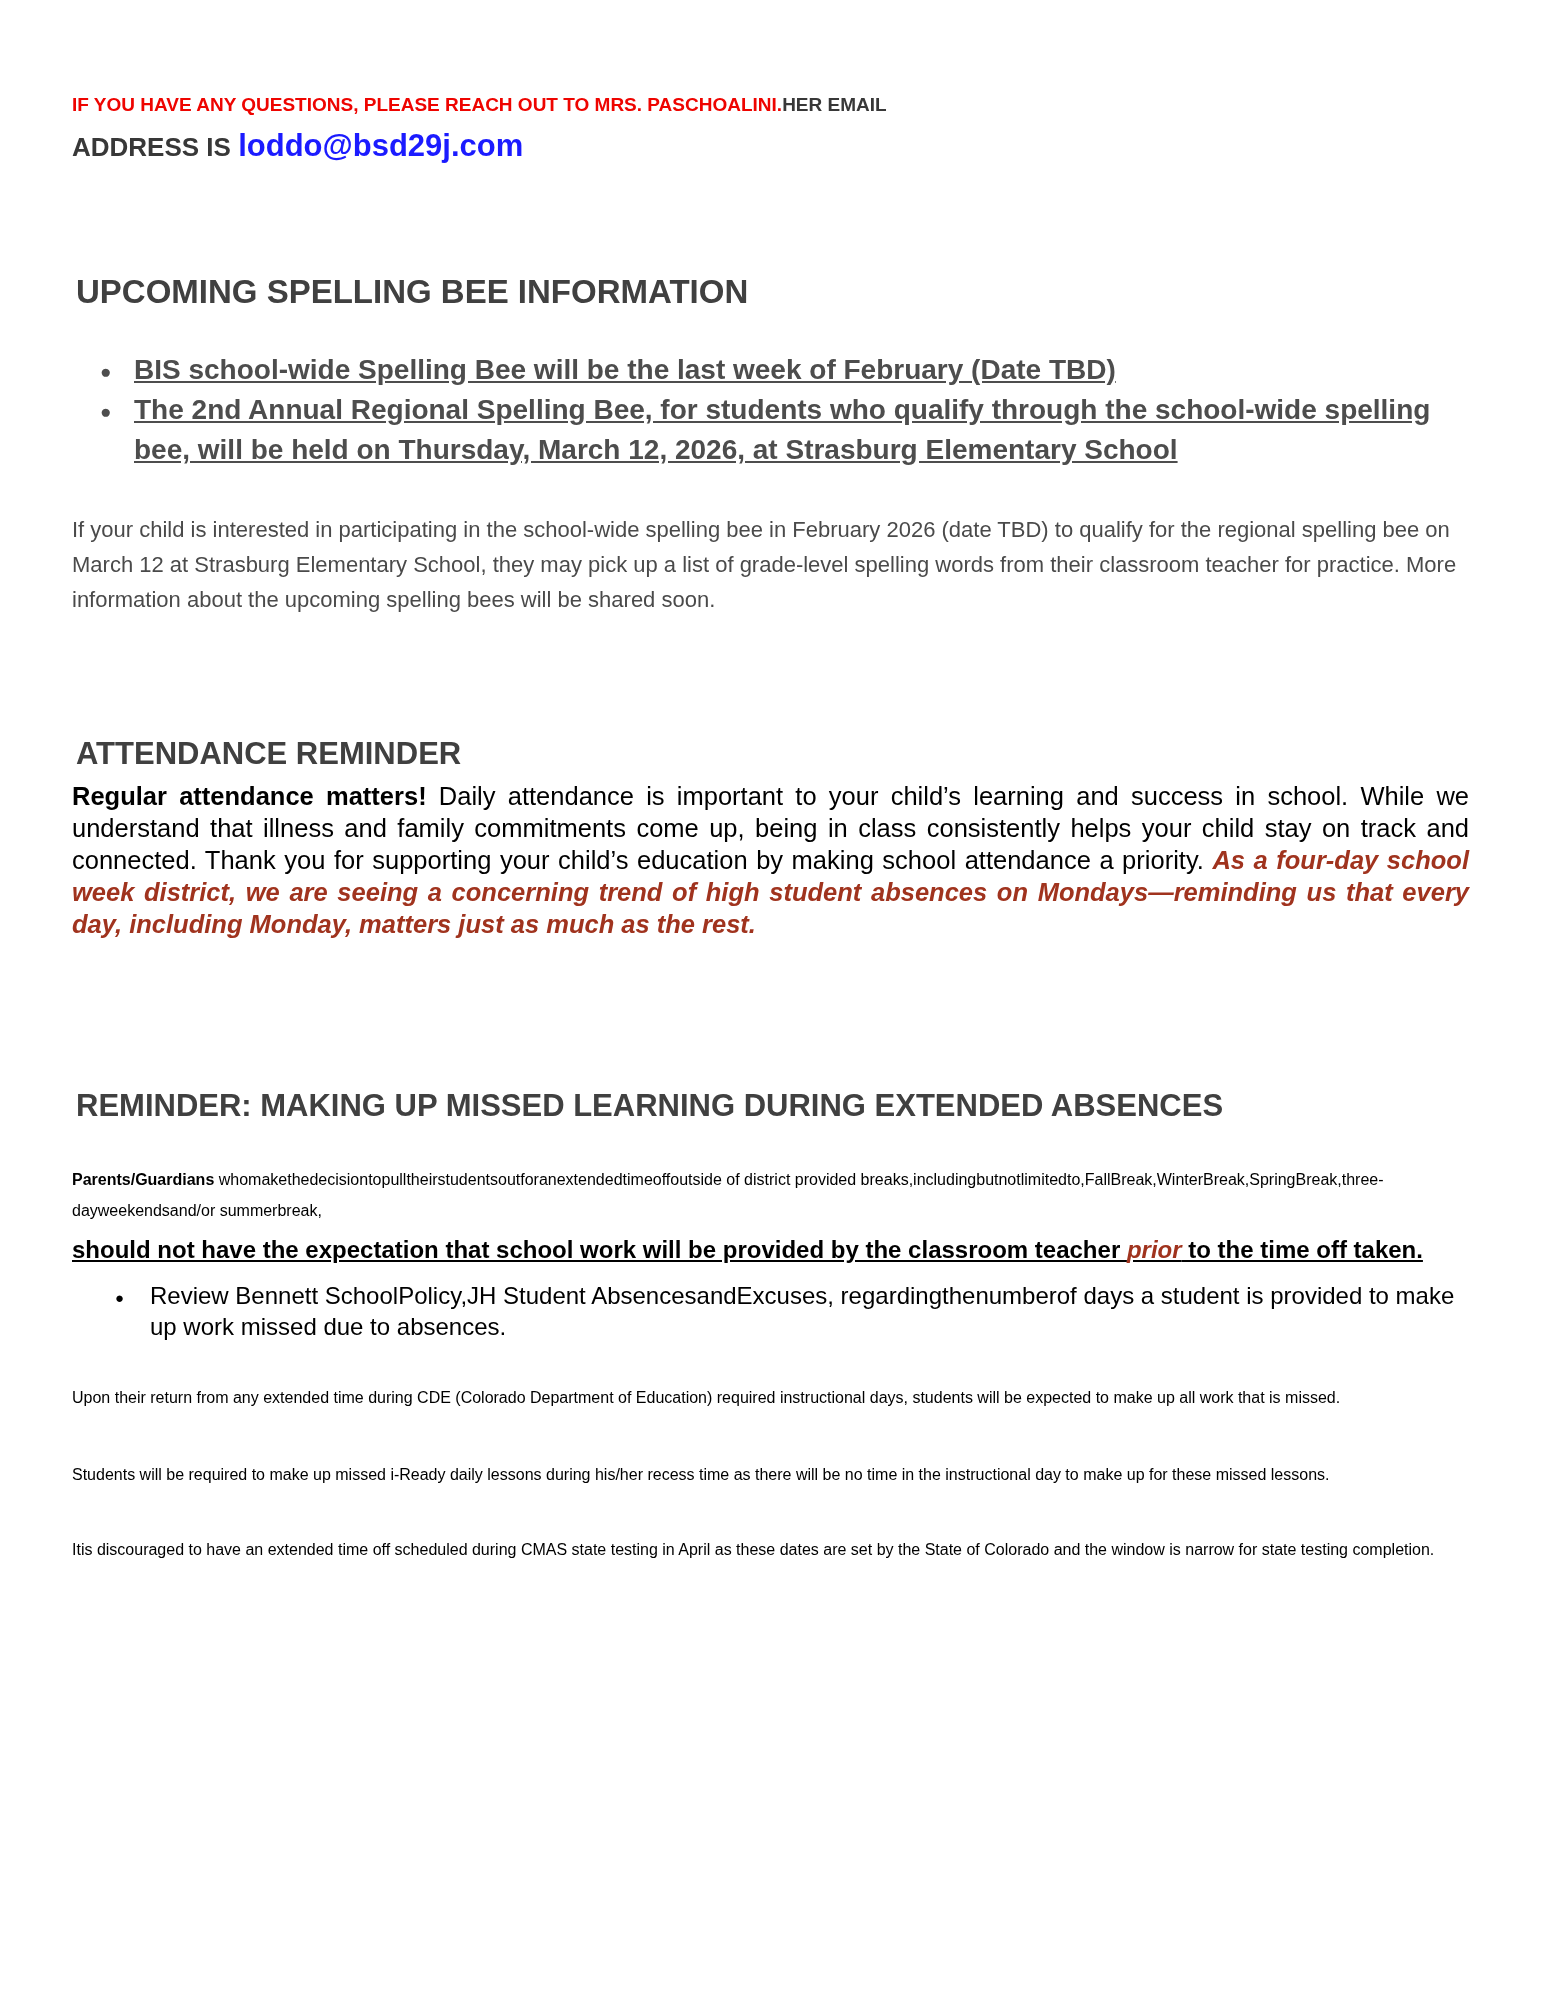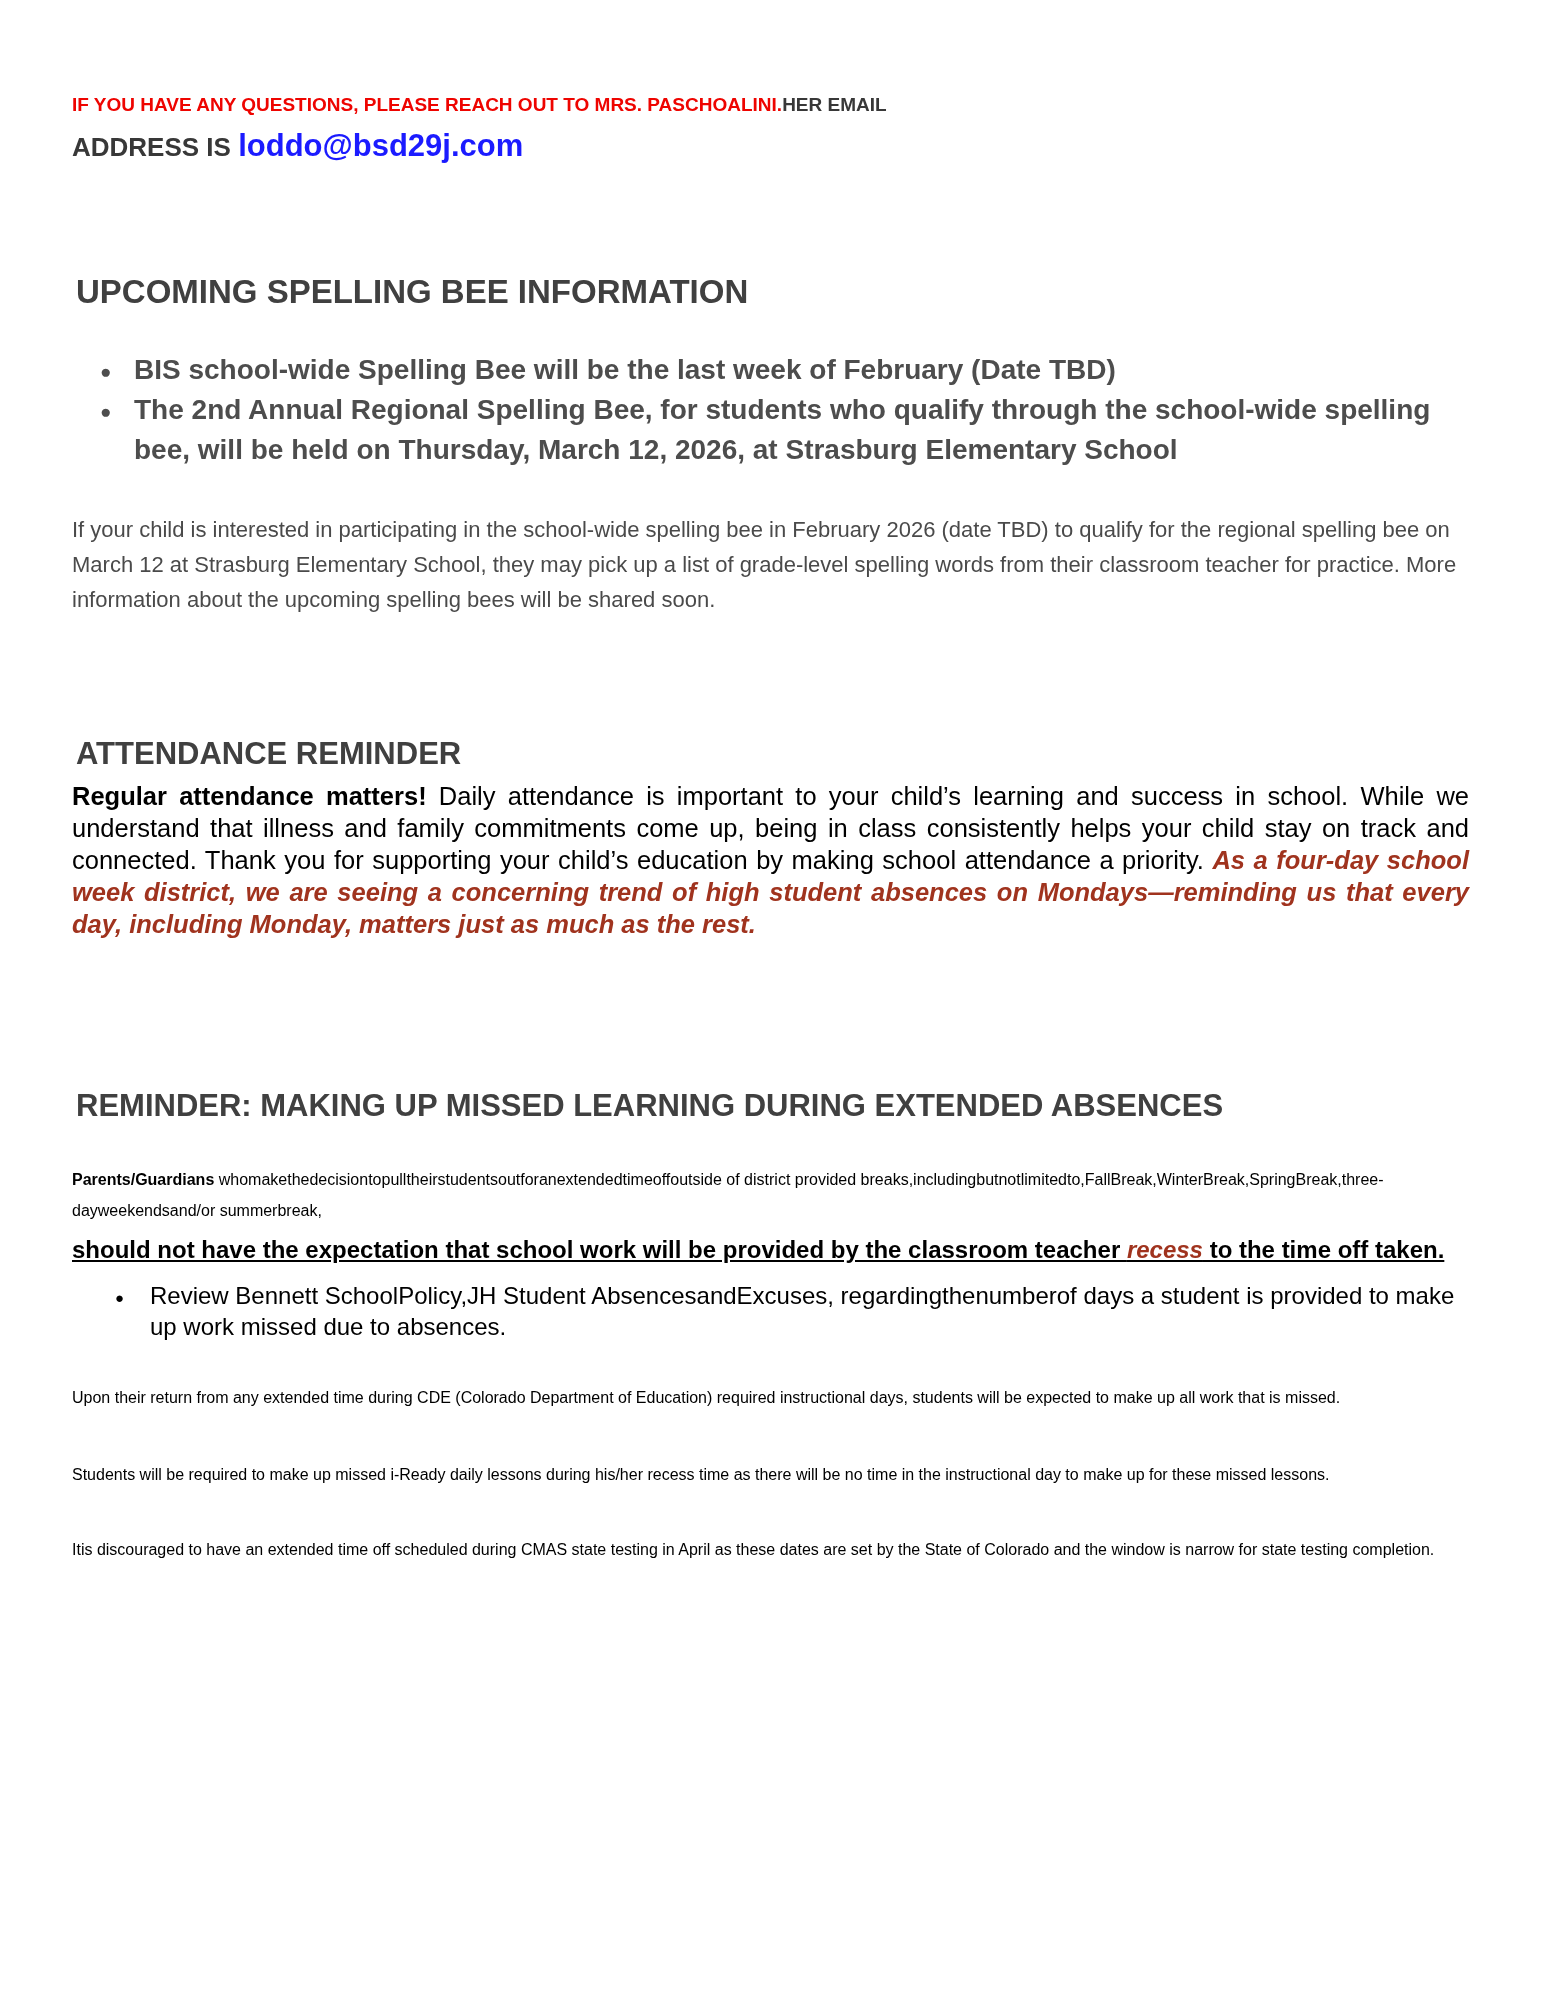--- a/index.html
+++ b/index.html
@@ -21,21 +21,21 @@
   
   .h-blue{color:#404040;font-weight:bold;margin:4px;}
   .h-upcoming{font-size:33px;margin-top:104px;line-height:40px;}
   .h-attend{font-size:31px;margin-top:118px;line-height:38px;}
   .h-reminder{font-size:31px;margin-top:146px;line-height:40px;}
 
   
   ul.bee{margin:38px 0 0 0;padding-left:52px;list-style:none;}
   ul.bee li{
     font-size:28px;font-weight:bold;color:#4d4d4d;line-height:40px;
-    position:relative;padding-left:10px;
+    position:relative;padding-left:10px;text-decoration:underline;
   }
   ul.bee li::before{content:"\25CF";font-size:19px;position:absolute;left:-24px;top:2px;}
 
   .para-gray{
     margin:42px 0 0 0;font-size:22px;color:#4a4a4a;line-height:35px;
   }
 
   
   .para-attend{
     margin:7px 0 0 0;font-size:25.5px;color:#000;line-height:32px;
@@ -87,21 +87,21 @@
 
   <h1 class="h-blue h-attend">ATTENDANCE REMINDER</h1>
 
   <p class="para-attend"><span class="bold">Regular attendance matters!</span><span> Daily attendance is important to your child’s learning and success in school. While we understand that illness and family commitments come up, being in class consistently helps your child stay on track and connected. Thank you for supporting your child’s education by making school attendance a priority. </span><span class="dkred-ital">As a four-day school week district, we are seeing a concerning trend of high student absences on Mondays—reminding us that every day, including Monday, matters just as much as the rest.</span></p>
 
   <h1 class="h-blue h-reminder">REMINDER: MAKING UP MISSED LEARNING DURING EXTENDED ABSENCES</h1>
 
 
   <p class="para-black"><span class="bold">Parents/Guardians</span><span> whomakethedecisiontopulltheirstudentsoutforanextendedtimeoffoutside of district provided breaks,includingbutnotlimitedto,FallBreak,WinterBreak,SpringBreak,three-dayweekendsand/or summerbreak,</span></p>
 
-  <p class="expect"><span>should not have the expectation that school work will be provided by the classroom teacher </span><span class="prior">recess</span><span> to the time off taken.</span></p>
+  <p class="expect"><span>should not have the expectation that school work will be provided by the classroom teacher </span><span class="prior">prior</span><span> to the time off taken.</span></p>
 
   <ul class="review">
     <li>Review Bennett SchoolPolicy,JH Student AbsencesandExcuses, regardingthenumberof days a student is provided to make up work missed due to absences.</li>
   </ul>
 
   <p class="para-black gap1">Upon their return from any extended time during CDE (Colorado Department of Education) required instructional days, students will be expected to make up all work that is missed.</p>
 
   <p class="para-black gap2">Students will be required to make up missed i-Ready daily lessons during his/her recess time as there will be no time in the instructional day to make up for these missed lessons.</p>
 
   <p class="para-black gap3">Itis discouraged to have an extended time off scheduled during CMAS state testing in April as these dates are set by the State of Colorado and the window is narrow for state testing completion.</p>

